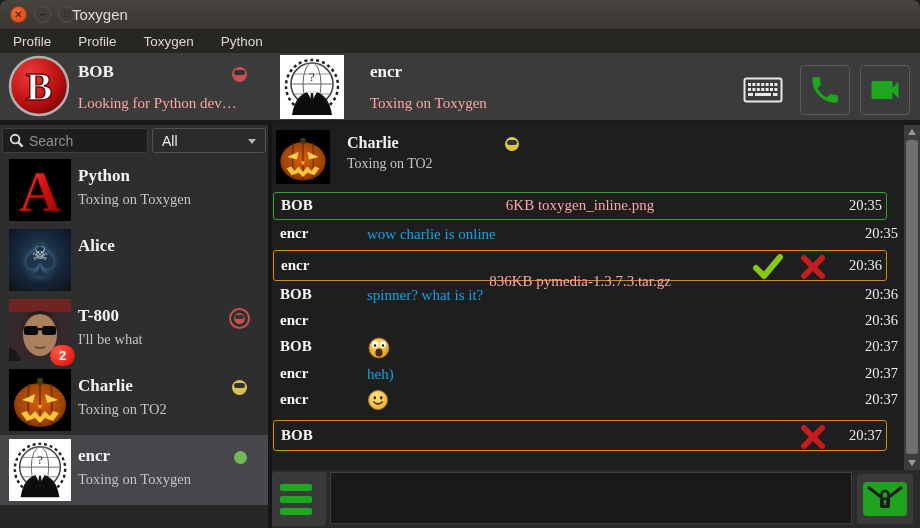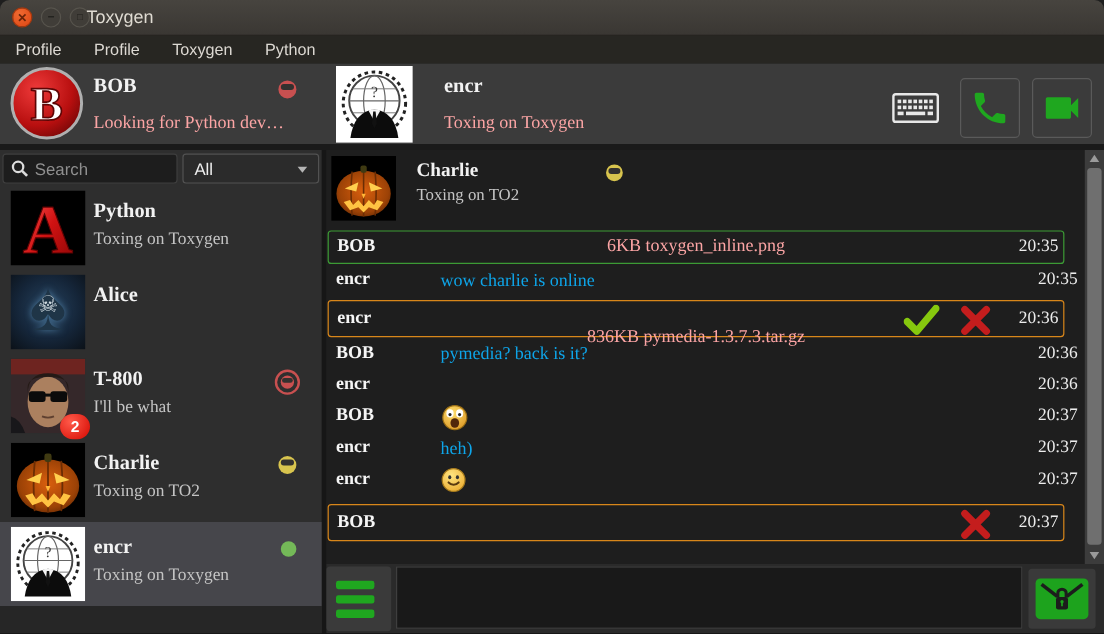--- a/index.html
+++ b/index.html
@@ -372,21 +372,21 @@
             <path d="M3 14 L11 22 L27 3" fill="none" stroke="#86c80e" stroke-width="6" stroke-linecap="round" stroke-linejoin="round"></path>
           </svg>
           <svg class="f-decline" width="26" height="26" viewBox="0 0 26 26">
             <path d="M4 4 L22 22 M22 4 L4 22" stroke="#c41d1d" stroke-width="6" stroke-linecap="round"></path>
           </svg>
           <span class="time">20:36</span>
         </div>
 
         <div class="msg-row">
           <span class="sender">BOB</span>
-          <span class="text">pymedia? back is it?</span>
+          <span class="text">spinner? what is it?</span>
           <span class="time">20:36</span>
         </div>
 
         <div class="msg-row">
           <span class="sender">encr</span>
           <span class="time">20:36</span>
         </div>
 
         <div class="msg-row" style="height:27px;">
           <span class="sender">BOB</span>

